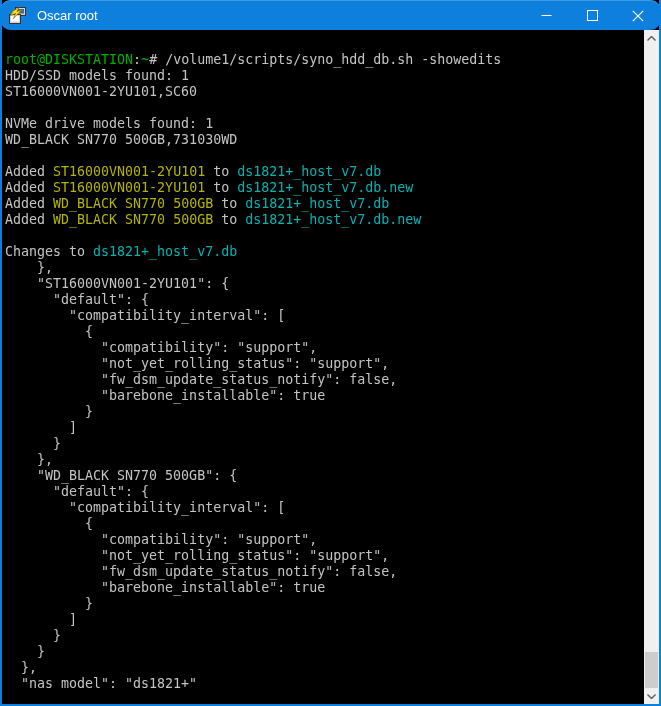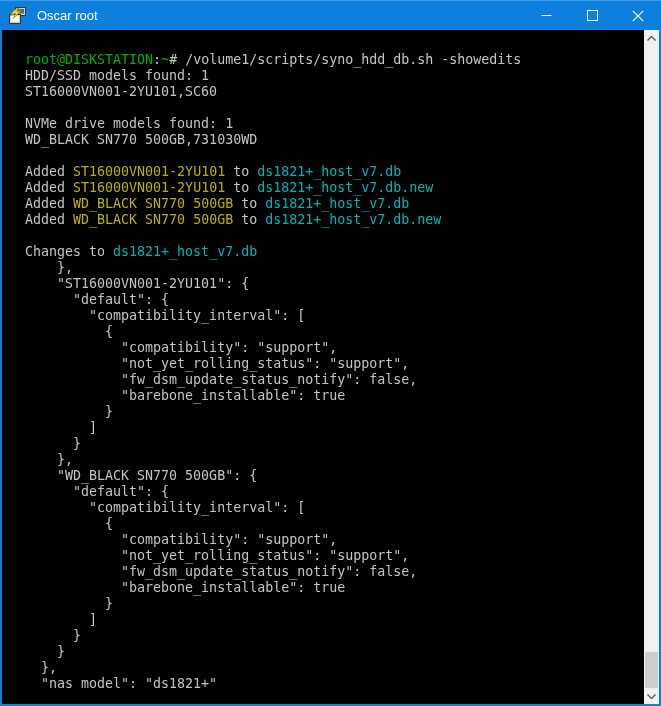--- a/index.html
+++ b/index.html
@@ -7,27 +7,27 @@
     position:relative;width:661px;height:706px;box-sizing:border-box;
     font-family:"Liberation Sans",sans-serif;
     border-left:2px solid var(--accent);
     border-right:2px solid var(--accent);
     border-bottom:2px solid var(--accent);
     background:#000;display:flex;flex-direction:column;
   }
   .titlebar{
     height:30px;flex:0 0 30px;background:var(--accent);
     display:flex;align-items:center;margin:0 -2px;
-    border-top:1px solid #3f9ae4;box-sizing:border-box;
+    border-top:1px solid #3f9ae4;box-sizing:border-box;border-radius:11px;
   }
   .app-icon{width:20px;height:20px;margin:0 9px 0 8px;flex:0 0 auto;}
   .title-text{color:#fff;font-size:13px;flex:1 1 auto;white-space:nowrap;}
   .controls{display:flex;height:100%;}
   .ctrl-btn{width:46px;height:100%;display:flex;align-items:center;justify-content:center;cursor:default;}
-  .content{flex:1 1 auto;display:flex;min-height:0;padding-left:20px;}
+  .content{flex:1 1 auto;display:flex;min-height:0;}
   .term{
     flex:1 1 auto;overflow:hidden;background:var(--term-bg);
     font-family:"DejaVu Sans Mono","Liberation Mono",monospace;
     font-size:13.3px;line-height:16px;
     padding:9px 0 0 3px;color:var(--fg);
   }
   .tline{white-space:pre;height:16px;}
   .c-fg{color:var(--fg);}
   .c-green{color:var(--green);}
   .c-yellow{color:var(--yellow);text-align:right;}

